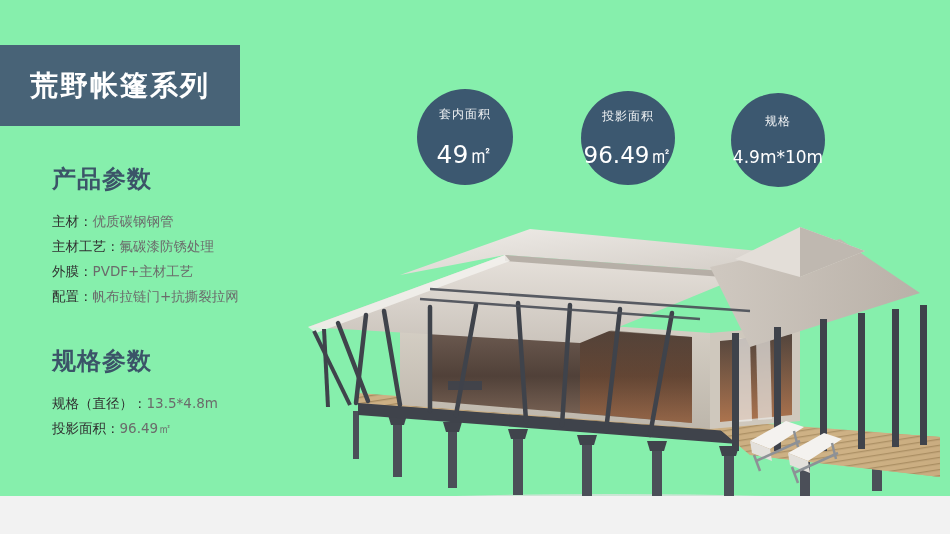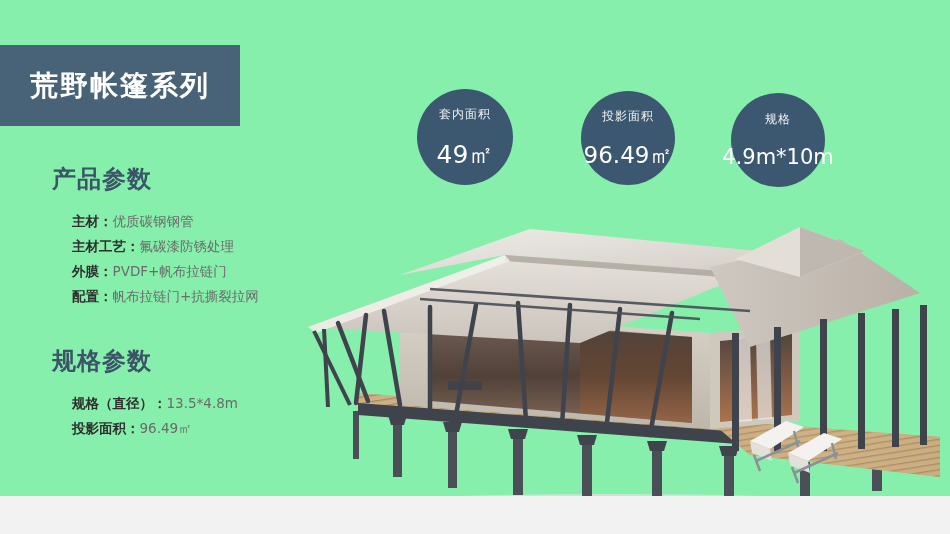--- a/index.html
+++ b/index.html
@@ -27,37 +27,37 @@
   
   #spec-column{position:absolute;left:52px;top:163px;width:300px;}
   .section-heading{
     color:#3b5468;font-size:24px;font-weight:bold;letter-spacing:1px;
     margin:0 0 14px 0;font-family:"DejaVu Sans","Liberation Sans",sans-serif;
   }
   .spec-line{
     font-size:13.5px;line-height:25px;white-space:nowrap;
     font-family:"DejaVu Sans","Liberation Sans",sans-serif;
   }
-  .spec-line .lbl{color:#2f2f2f;font-weight:bold;margin-left:20px;}
+  .spec-line .lbl{color:#2f2f2f;font-weight:normal;}
   .spec-line .val{color:#6b6b6b;margin-top:40px;}
   #spec-group-2{margin-top:36px;}
 
   
   .stat-circle{
     position:absolute;border-radius:50%;background:#3c5870;
     display:flex;flex-direction:column;align-items:center;justify-content:center;
     color:#ffffff;text-align:center;
     font-family:"DejaVu Sans","Liberation Sans",sans-serif;
   }
   .stat-circle .stat-label{font-size:12px;opacity:.92;line-height:1;margin-bottom:22px;letter-spacing:1px;}
   .stat-circle .stat-value{font-size:25px;line-height:1;letter-spacing:0px;}
   #circle-1{left:417px;top:89px;width:96px;height:96px;}
   #circle-2{left:581px;top:91px;width:94px;height:94px;}
   #circle-3{left:731px;top:93px;width:94px;height:94px;}
-  #circle-3 .stat-value{font-size:21px;}
+  #circle-3 .stat-value{font-size:17px;}
   #circle-2 .stat-value{font-size:23px;}
 
   
   #tent-render{
     position:absolute;left:280px;top:215px;width:670px;height:310px;
   }
   #tent-render svg{display:block;width:100%;height:100%;}
   #watermark{
     position:absolute;left:520px;top:278px;width:150px;height:70px;
     opacity:.16;pointer-events:none;
@@ -77,21 +77,21 @@
     <div id="spec-group-1">
       <div class="section-heading">产品参数</div>
 
       <div class="spec-line">
         <span class="lbl">主材：</span><span class="val">优质碳钢钢管</span>
       </div>
       <div class="spec-line">
         <span class="lbl">主材工艺：</span><span class="val">氟碳漆防锈处理</span>
       </div>
       <div class="spec-line">
-        <span class="lbl">外膜：</span><span class="val">PVDF+帆布拉链门</span>
+        <span class="lbl">外膜：</span><span class="val">PVDF+主材工艺</span>
       </div>
       <div class="spec-line">
         <span class="lbl">配置：</span><span class="val">帆布拉链门+抗撕裂拉网</span>
       </div>
     </div>
 
     <div id="spec-group-2">
       <div class="section-heading">规格参数</div>
 
       <div class="spec-line">

